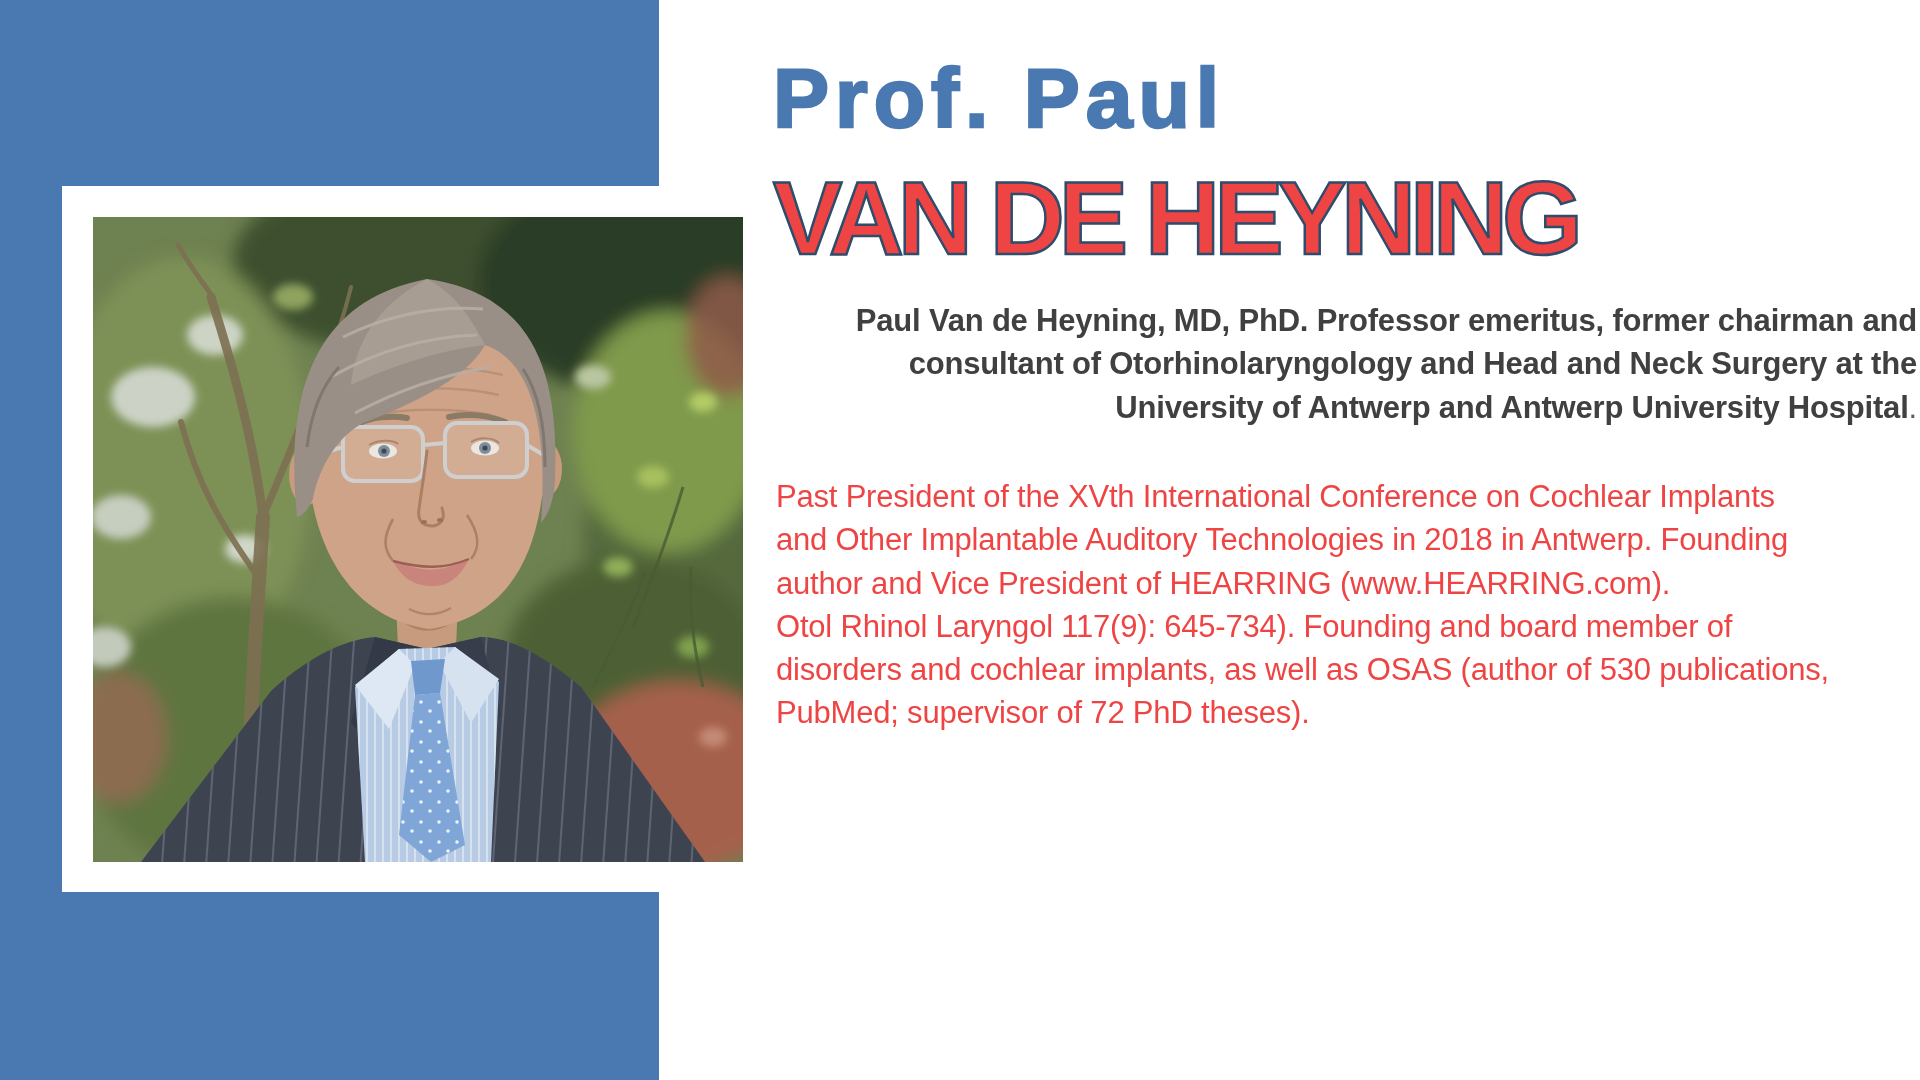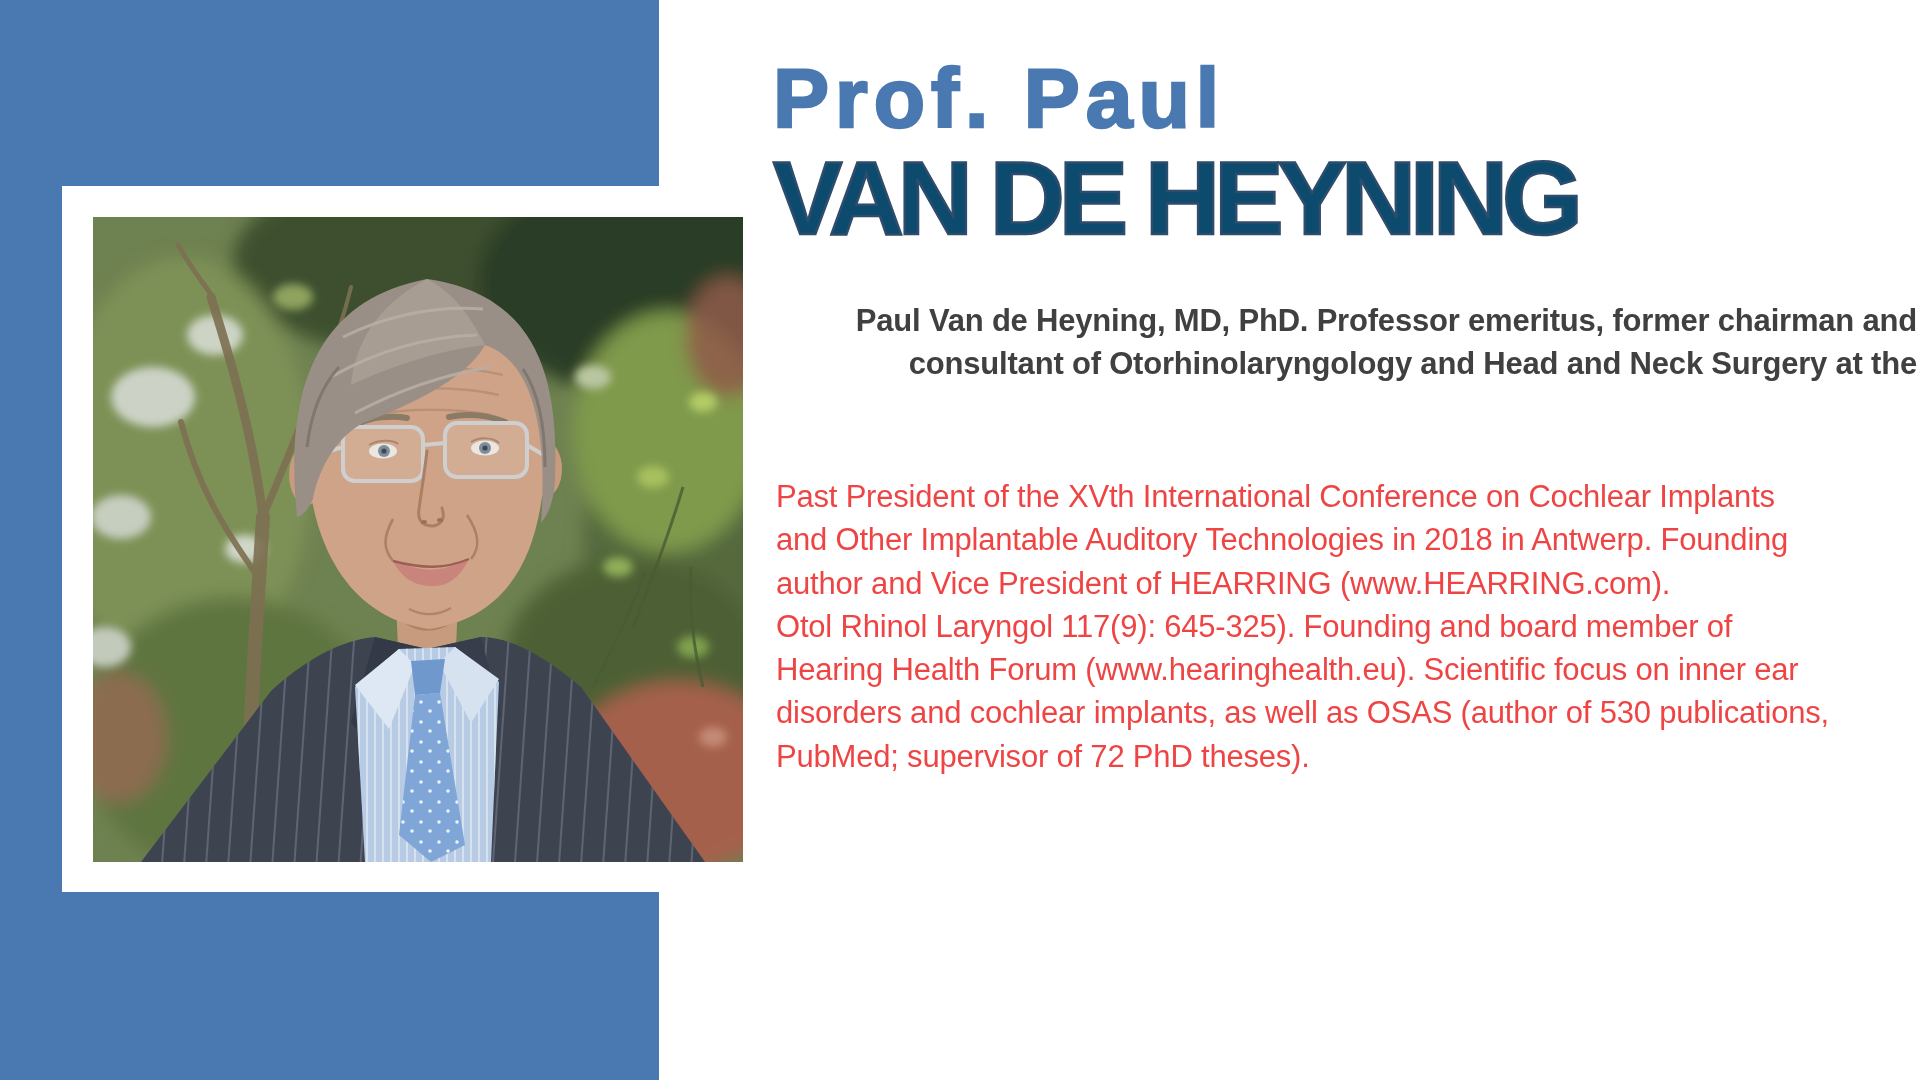--- a/index.html
+++ b/index.html
@@ -48,26 +48,26 @@
     font-size: 84px;
     font-weight: bold;
     letter-spacing: 6px;
     line-height: 1;
     color: #4a78b0;
     -webkit-text-stroke: 2.5px #4a78b0;
     white-space: nowrap;
   }
   .title-line2 {
     position: absolute;
-    left: 1px; top: 146px;
+    left: 1px; top: 166px;
     font-size: 104px;
     font-weight: bold;
     letter-spacing: -6px;
     line-height: 1;
-    color: #0c4a6e;
+    color: #ef4444;
     -webkit-text-stroke: 2.5px #2e4c6b;
     white-space: nowrap;
   }
 
   .intro-para {
     position: absolute;
     left: 0; top: 299px;
     width: 1145px;
     font-size: 31px;
     line-height: 43.3px;
@@ -238,24 +238,24 @@
   </div>
 </div>
 
 <div class="content">
   <div class="title-line1">Prof. Paul</div>
   <div class="title-line2">VAN DE HEYNING</div>
 
   <div class="intro-para">
     <div class="line">Paul Van de Heyning, MD, PhD. Professor emeritus, former chairman and</div>
     <div class="line">consultant of Otorhinolaryngology and Head and Neck Surgery at the</div>
+    <div class="line"><span>University of Antwerp and Antwerp University Hospital</span><span class="period">.</span></div>
   </div>
 
   <div class="bio-para">
     <div class="line">Past President of the XVth International Conference on Cochlear Implants</div>
     <div class="line">and Other Implantable Auditory Technologies in 2018 in Antwerp. Founding</div>
     <div class="line">author and Vice President of HEARRING (www.HEARRING.com).</div>
-    <div class="line">Otol Rhinol Laryngol 117(9): 645-325). Founding and board member of</div>
-    <div class="line">Hearing Health Forum (www.hearinghealth.eu). Scientific focus on inner ear</div>
+    <div class="line">Otol Rhinol Laryngol 117(9): 645-734). Founding and board member of</div>
     <div class="line">disorders and cochlear implants, as well as OSAS (author of 530 publications,</div>
     <div class="line">PubMed; supervisor of 72 PhD theses).</div>
   </div>
 </div>
 
 </body></html>

